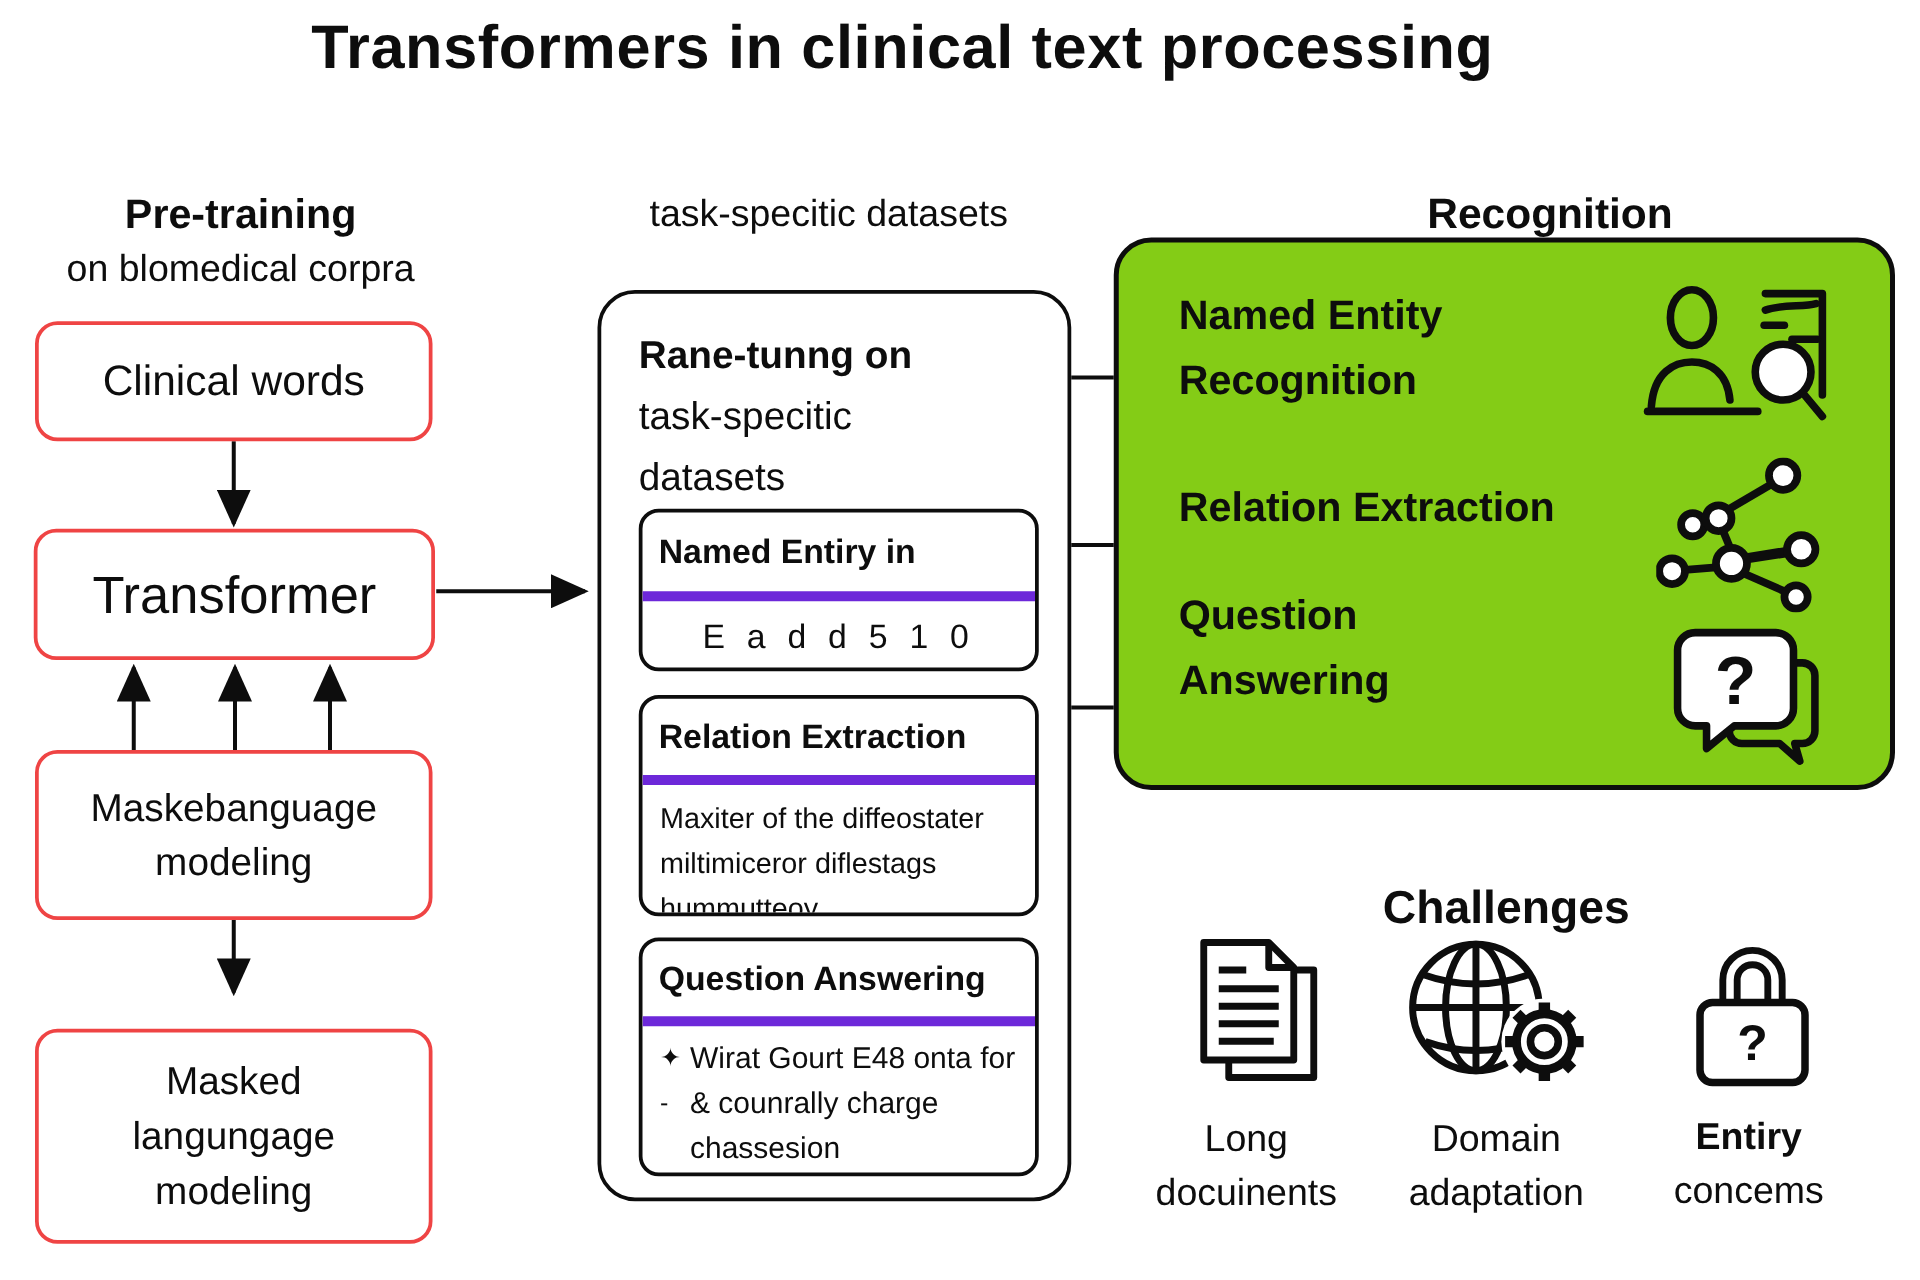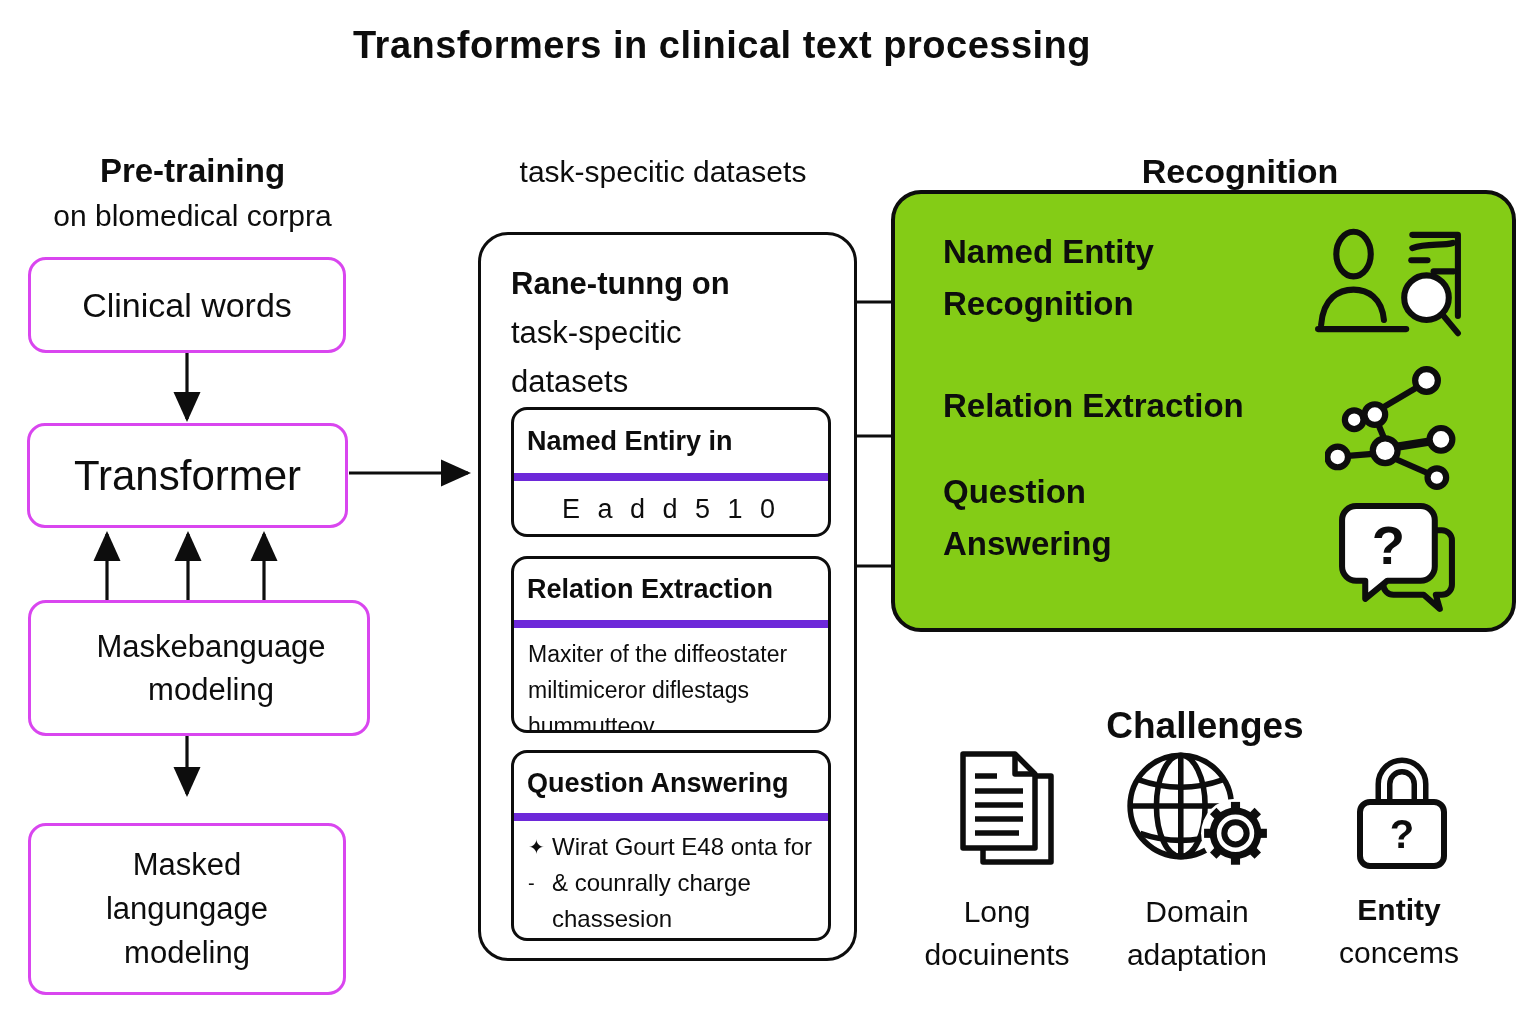--- a/index.html
+++ b/index.html
@@ -3,27 +3,27 @@
 <meta charset="utf-8">
 <style>
   html,body{margin:0;padding:0;background:#ffffff;}
   .canvas{
     position:relative;width:1536px;height:1024px;background:#ffffff;
     font-family:"Liberation Sans",sans-serif;color:#0d0d0d;overflow:hidden;
   }
   .abs{position:absolute;}
   .ctr{text-align:center;margin-top:37px;}
   .title{
-    left:0;top:24px;width:1444px;text-align:center;
-    font-size:38px;font-weight:700;letter-spacing:.5px;
+    left:0;top:10px;width:1444px;text-align:center;
+    font-size:49px;font-weight:700;letter-spacing:.5px;
   }
   .col-header .h1{font-size:33px;font-weight:700;line-height:44px;}
   .col-header .h2{font-size:30px;font-weight:400;line-height:40px;margin-top:3px;}
   .node-box{
-    border:3px solid #d946ef;border-radius:18px;background:#fff;
+    border:3px solid #ef4444;border-radius:18px;background:#fff;
     display:flex;flex-direction:column;align-items:center;justify-content:center;
     text-align:center;
   }
   .panel{
     border:3.5px solid #0d0d0d;border-radius:30px;background:#fff;
   }
   .panel-heading{position:absolute;left:30px;top:24px;font-size:31px;line-height:49px;}
   .panel-heading .ph1{font-weight:700;}
   .subbox{
     position:absolute;left:30px;width:314px;
@@ -78,21 +78,21 @@
   </div>
 
   <div class="abs node-box" style="left:28px;top:257px;width:312px;height:90px;font-size:34px;">
     <span>Clinical words</span>
   </div>
 
   <div class="abs node-box" style="left:27px;top:423px;width:315px;height:99px;font-size:42px;">
     <span>Transformer</span>
   </div>
 
-  <div class="abs node-box" style="left:28px;top:600px;width:312px;height:130px;font-size:31px;line-height:43px;padding-left:24px;">
+  <div class="abs node-box" style="left:28px;top:600px;width:312px;height:130px;font-size:31px;line-height:43px;">
     <span>Maskebanguage</span>
     <span>modeling</span>
   </div>
 
   <div class="abs node-box" style="left:28px;top:823px;width:312px;height:166px;font-size:31px;line-height:44px;">
     <span>Masked</span>
     <span>langungage</span>
     <span>modeling</span>
   </div>
 
@@ -245,17 +245,17 @@
     <div>adaptation</div>
   </div>
 
   <svg class="abs" style="left:1352px;top:744px;" width="100" height="130" viewBox="0 0 100 130">
     <path d="M32,64 V40 a18,18 0 0 1 36,0 V64" fill="none" stroke="#0d0d0d" stroke-width="17"></path>
     <path d="M32,64 V40 a18,18 0 0 1 36,0 V64" fill="none" stroke="#ffffff" stroke-width="6"></path>
     <rect x="8" y="58" width="84" height="64" rx="10" fill="#ffffff" stroke="#0d0d0d" stroke-width="6"></rect>
     <text x="50" y="104" font-size="40" font-weight="700" fill="#0d0d0d" text-anchor="middle" font-family="Liberation Sans, sans-serif">?</text>
   </svg>
   <div class="chal-label" style="left:1294px;top:888px;width:210px;">
-    <div class="bold">Entity</div>
+    <div class="bold">Entiry</div>
     <div>concems</div>
   </div>
 
 </div>
 
 </body></html>

